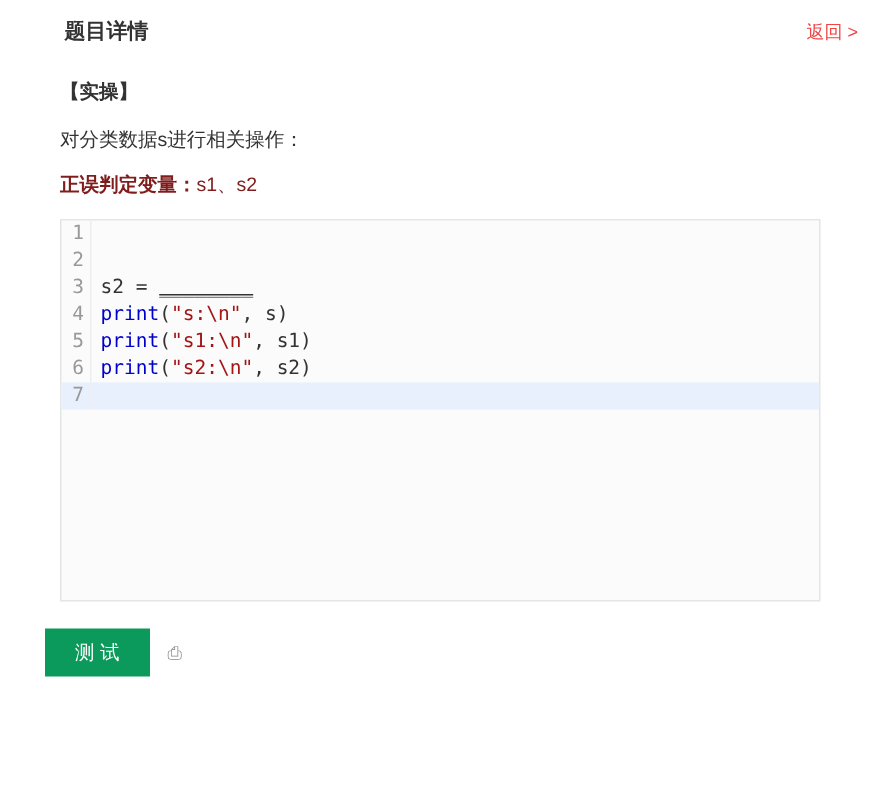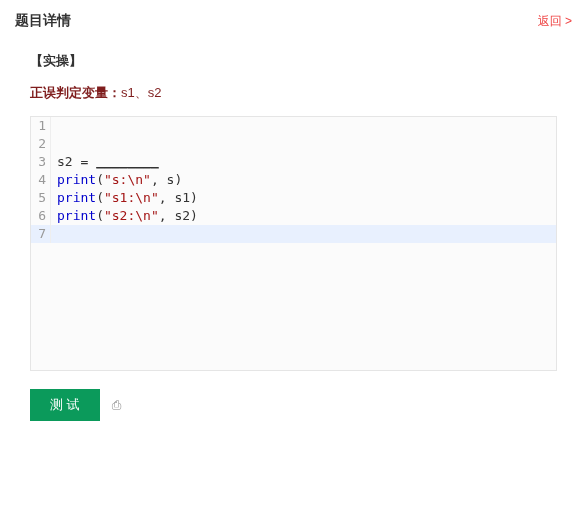--- a/index.html
+++ b/index.html
@@ -1,22 +1,22 @@
 <!DOCTYPE html>
 <html><head>
   <meta charset="utf-8">
   <style>
     * { margin: 0; padding: 0; box-sizing: border-box; }
     body { font-family: "Microsoft YaHei", Arial, sans-serif; background: #fff; width: 587px; height: 530px; overflow: hidden; }
     
-    .header { display: flex; justify-content: space-between; align-items: center; padding: 12px 15px; }
+    .header { display: flex; justify-content: space-between; align-items: center; padding: 12px 15px; margin-left: 28px; }
     .title { font-size: 14px; font-weight: bold; color: #333; }
     .back-link { font-size: 12px; color: #ef4444; cursor: pointer; }
     
-    .content { padding: 10px 30px; }
+    .content { padding: 10px 40px; }
     
     .section-label { font-size: 13px; color: #333; font-weight: bold; margin-bottom: 14px; }
     .desc { font-size: 13px; color: #333; margin-bottom: 12px; }
     
     .bullet-list { list-style: disc; padding-left: 30px; margin-bottom: 14px; }
     .bullet-list li { font-size: 13px; color: #333; margin-bottom: 10px; line-height: 1.6; }
     
     .verdict-line { font-size: 13px; color: #7f1d1d; margin-bottom: 14px; }
     .verdict-line .label { font-weight: bold; }
     
@@ -39,20 +39,21 @@
 </head>
 <body>
 
 <div class="header">
   <div class="title">题目详情</div>
   <div class="back-link">返回 &gt;</div>
 </div>
 
 <div class="content">
   <div class="section-label">【实操】</div>
+  <div class="desc">对分类数据s进行相关操作：</div>
   <div class="verdict-line">
     <span class="label">正误判定变量：</span><span>s1、s2</span>
   </div>
 
 
   <div class="code-block" id="code-block">
       <div class="code-line">
         <div class="line-num">1</div>
       </div>
       <div class="code-line">

